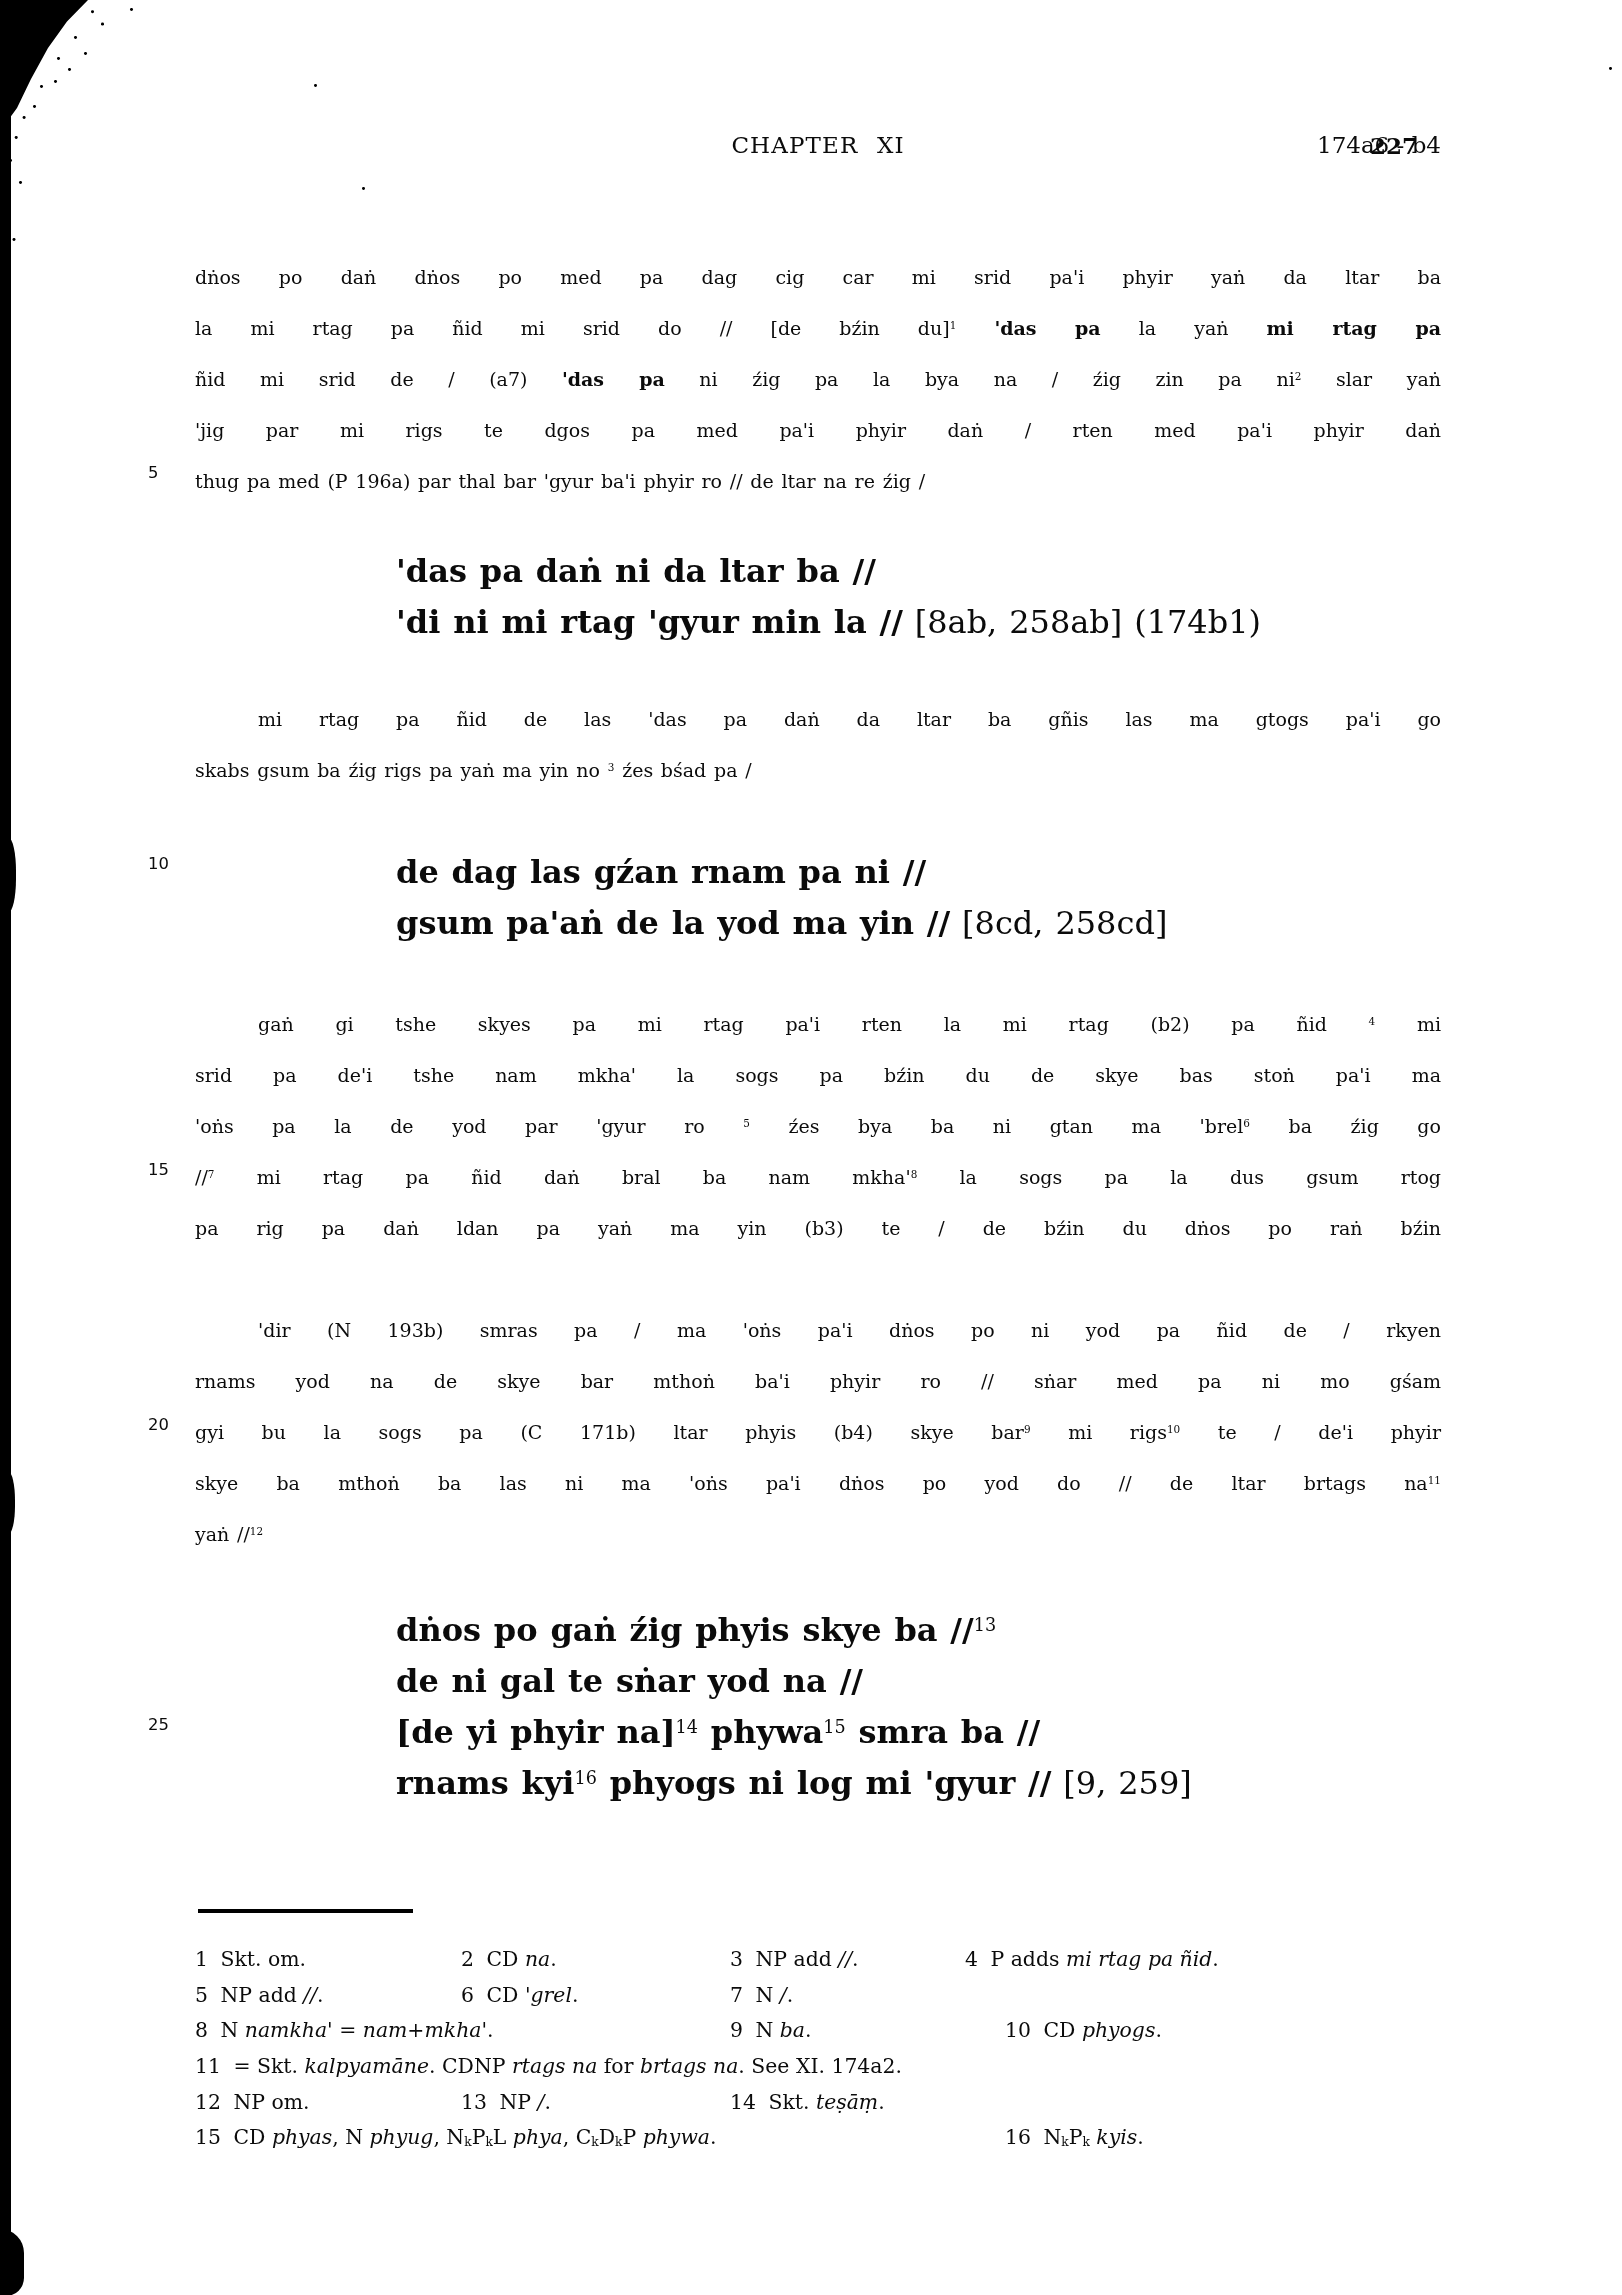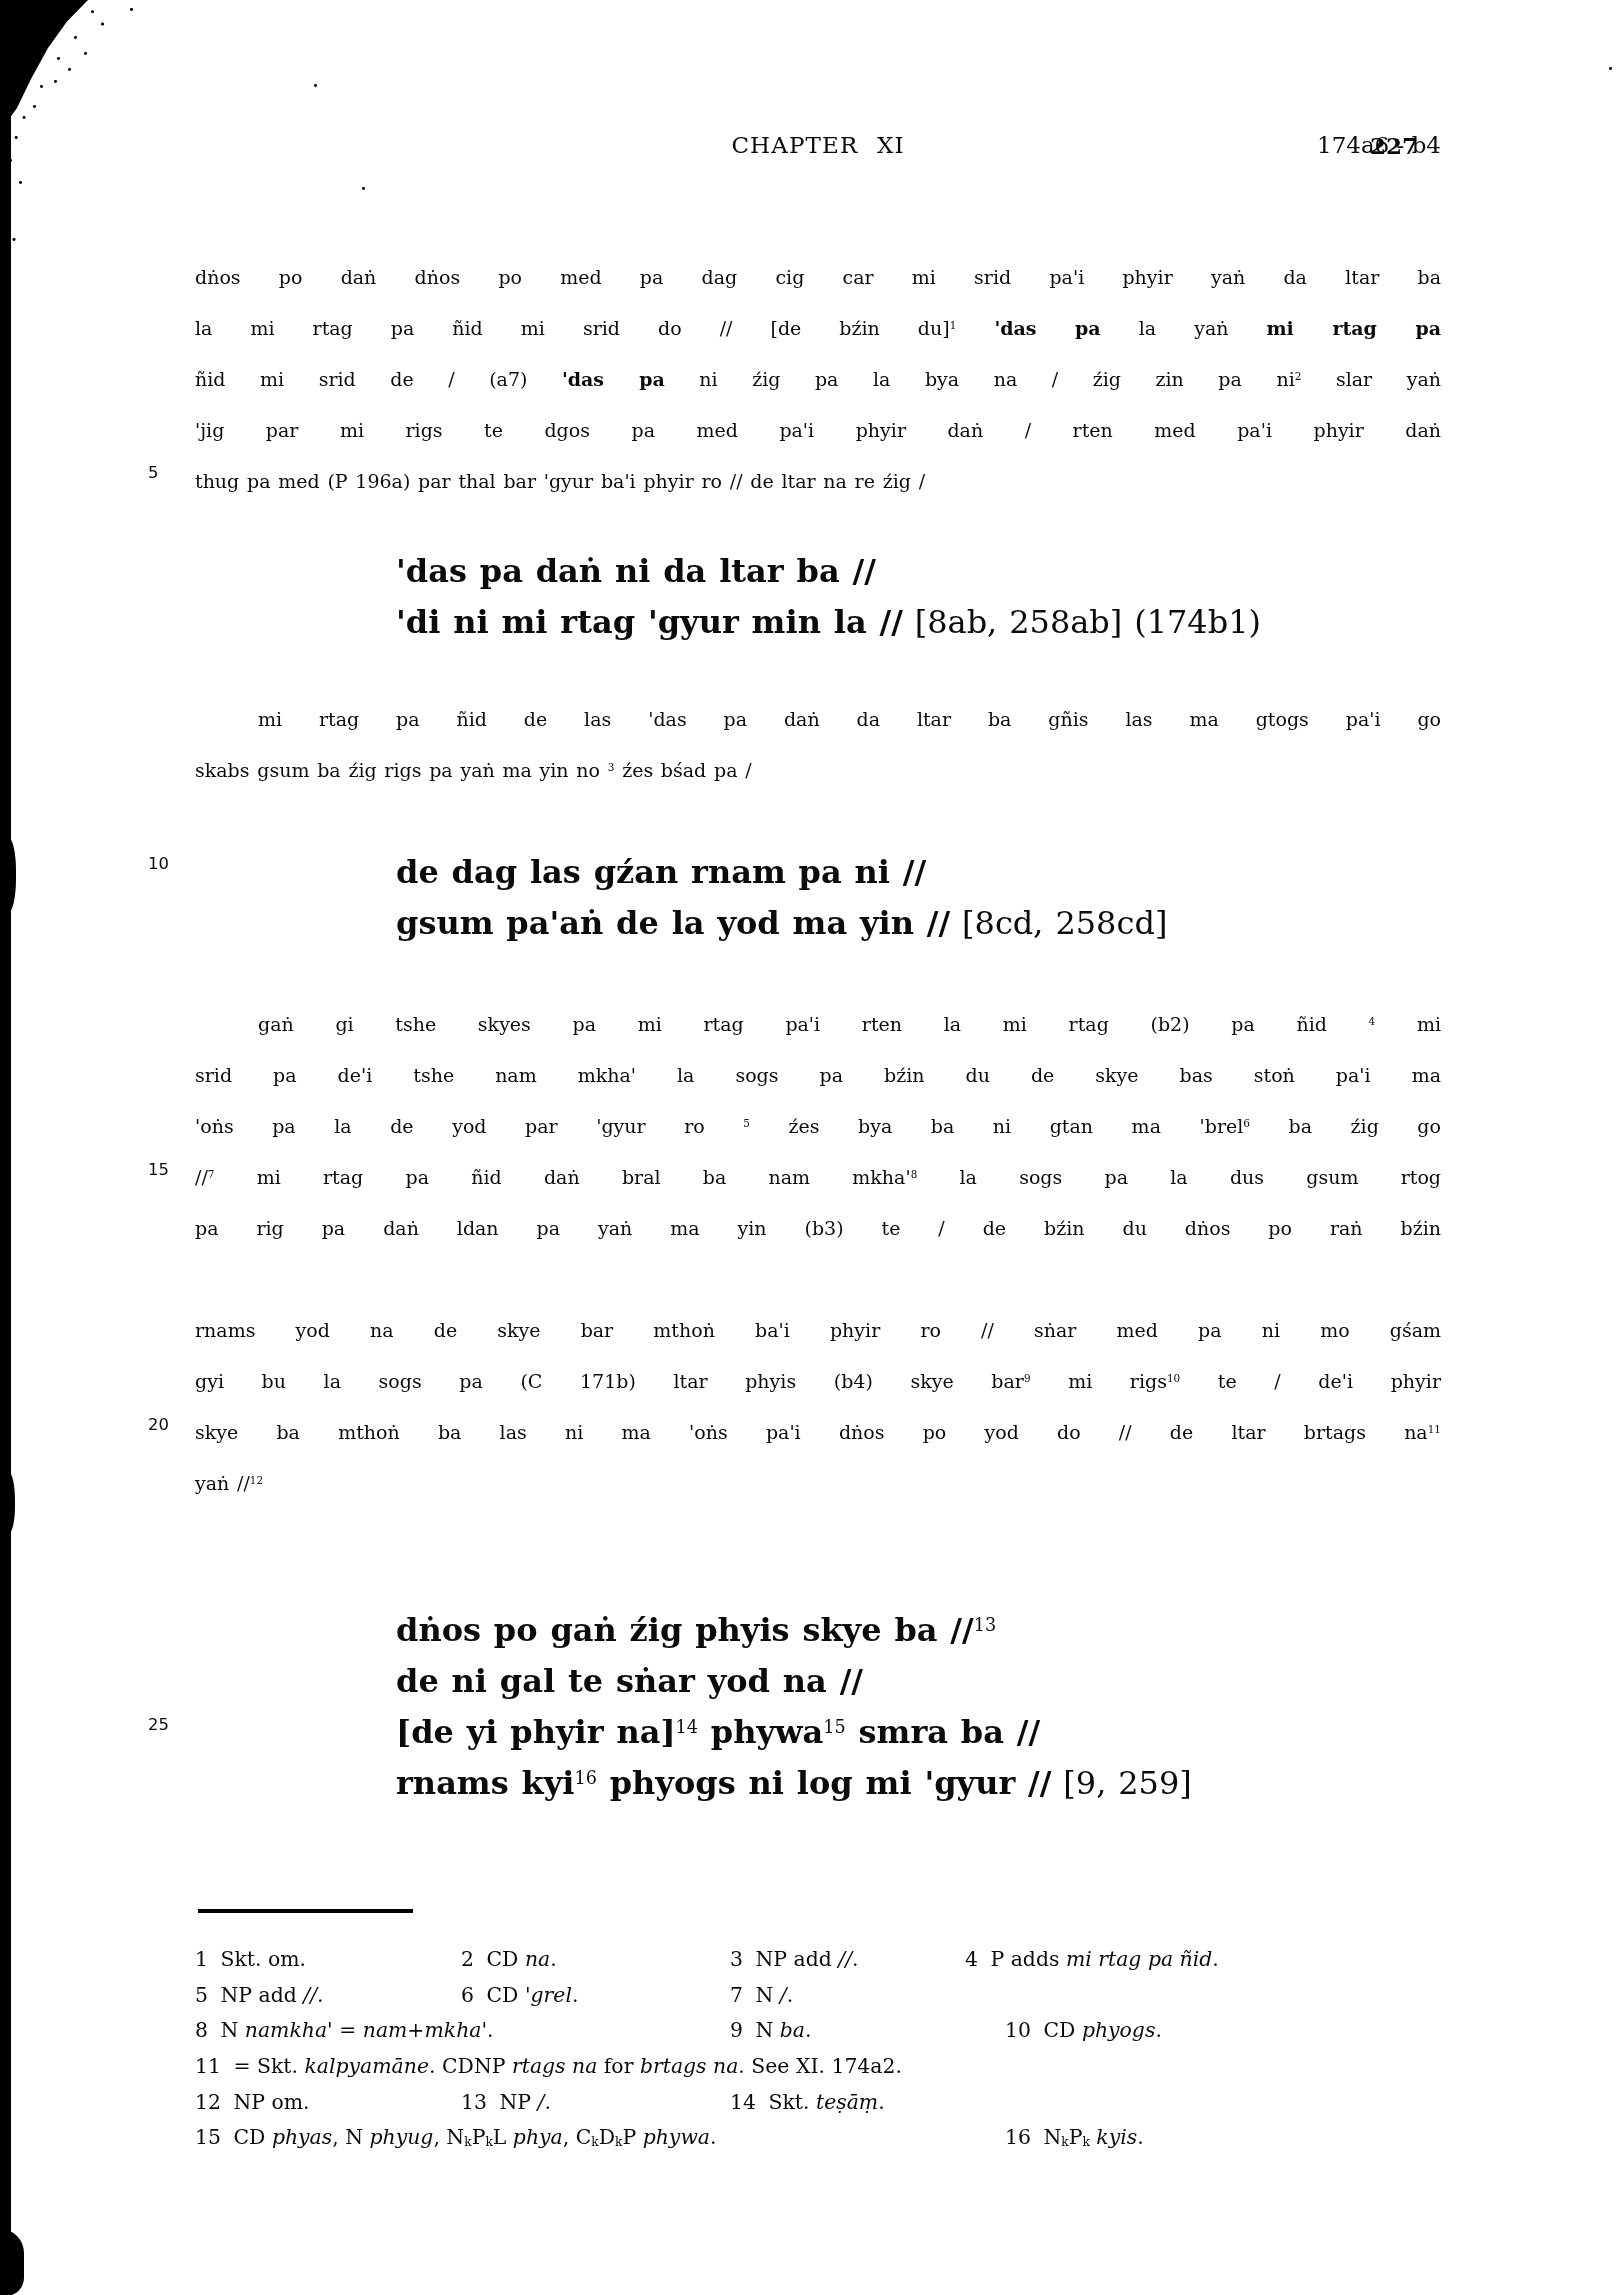--- a/index.html
+++ b/index.html
@@ -97,20 +97,21 @@
 
   <div class="block" style="top:999px;">
     <div class="line j ind"><span>gaṅ gi tshe skyes pa mi rtag pa'i rten la mi rtag (b2) pa ñid </span><span class="sup">4</span><span> mi</span></div>
     <div class="line j"><span>srid pa de'i tshe nam mkha' la sogs pa bźin du de skye bas stoṅ pa'i ma</span></div>
     <div class="line j"><span>'oṅs pa la de yod par 'gyur ro </span><span class="sup">5</span><span> źes bya ba ni gtan ma 'brel</span><span class="sup">6</span><span> ba źig go</span></div>
     <div class="line j"><span>//</span><span class="sup">7</span><span> mi rtag pa ñid daṅ bral ba nam mkha'</span><span class="sup">8</span><span> la sogs pa la dus gsum rtog</span></div>
     <div class="line j"><span>pa rig pa daṅ ldan pa yaṅ ma yin (b3) te / de bźin du dṅos po raṅ bźin</span></div>
   </div>
 
   <div class="block" style="top:1305px;">
+    <div class="line j ind"><span>'dir (N 193b) smras pa / ma 'oṅs pa'i dṅos po ni yod pa ñid de / rkyen</span></div>
     <div class="line j"><span>rnams yod na de skye bar mthoṅ ba'i phyir ro // sṅar med pa ni mo gśam</span></div>
     <div class="line j"><span>gyi bu la sogs pa (C 171b) ltar phyis (b4) skye bar</span><span class="sup">9</span><span> mi rigs</span><span class="sup">10</span><span> te / de'i phyir</span></div>
     <div class="line j"><span>skye ba mthoṅ ba las ni ma 'oṅs pa'i dṅos po yod do // de ltar brtags na</span><span class="sup">11</span></div>
     <div class="line"><span>yaṅ //</span><span class="sup">12</span></div>
   </div>
 
   <div class="block verse" style="top:1605px;">
     <div class="line"><span class="seg-b">dṅos po gaṅ źig phyis skye ba //</span><span class="sup">13</span></div>
     <div class="line"><span class="seg-b">de ni gal te sṅar yod na //</span></div>
     <div class="line"><span class="seg-b">[de yi phyir na]</span><span class="sup">14</span><span class="seg-b"> phywa</span><span class="sup">15</span><span class="seg-b"> smra ba //</span></div>

